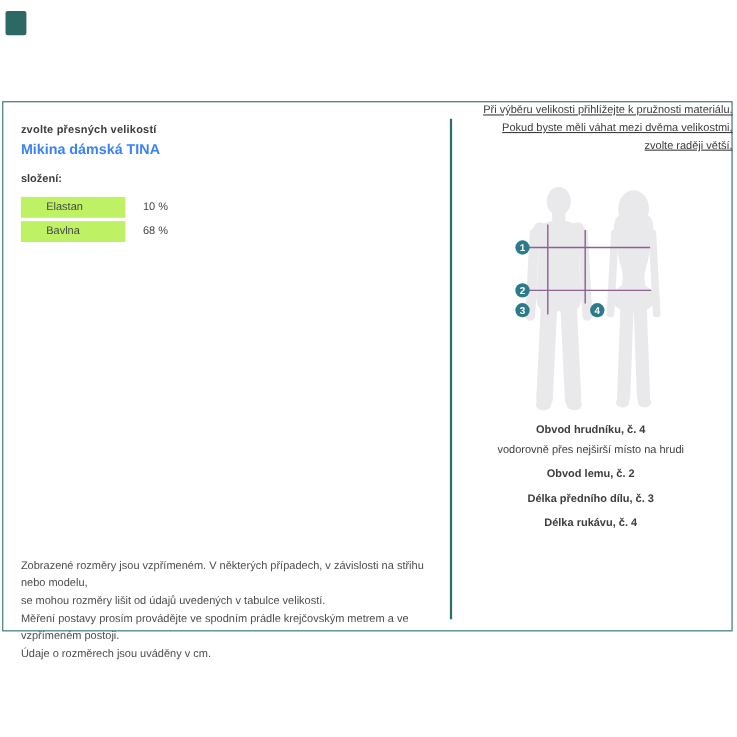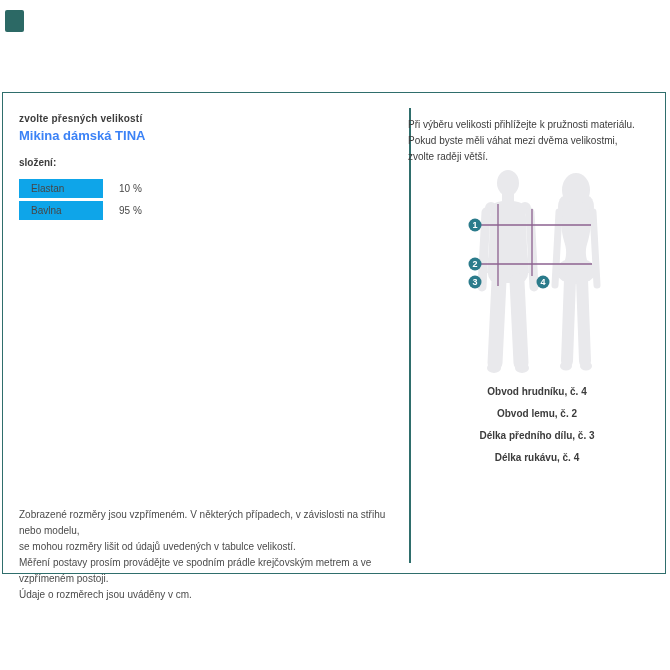--- a/index.html
+++ b/index.html
@@ -28,29 +28,29 @@
   .title{
     position:absolute;left:16px;top:35px;margin:0;font-size:13px;
     font-weight:bold;color:#3b82f6;
   }
   .comp-heading{
     position:absolute;left:16px;top:64px;font-size:10px;font-weight:bold;color:#3c3c3c;
   }
   .comp-table{position:absolute;left:16px;top:86px;width:220px;}
   .comp-row{display:flex;align-items:center;margin-bottom:3px;}
   .comp-label{
-    width:72px;height:19px;line-height:19px;background:#0ea5e9;
-    padding-left:12px;font-size:10px;color:#464646;
+    width:72px;height:19px;line-height:19px;background:#bef264;
+    padding-left:23px;font-size:10px;color:#464646;
   }
   .comp-value{margin-left:16px;font-size:10px;color:#464646;line-height:19px;}
   .notes{position:absolute;left:16px;top:414px;width:385px;}
   .note-line{font-size:10px;line-height:16px;color:#4b4b4b;}
   
   .right-col{position:absolute;left:405px;top:0;width:258px;height:100%;}
-  .intro{position:absolute;left:0;top:24px;width:100%;text-align:left;}
+  .intro{position:absolute;left:0;top:0;width:100%;text-align:right;text-decoration:underline;}
   .intro-line{font-size:10px;line-height:16px;color:#3c3c3c;}
   .diagram{position:absolute;left:41px;top:74px;}
   .measure-labels{position:absolute;left:0;top:292px;width:100%;text-align:center;}
   .m-line{font-size:10px;line-height:13px;color:#3c3c3c;}
   .m-bold{font-weight:bold;}
   .mt-sm{margin-top:5px;}
   .mt-lg{margin-top:9px;}
   .marker-num{
     font-family:"Liberation Sans", sans-serif;font-size:9px;font-weight:bold;fill:#ffffff;
   }
@@ -71,21 +71,21 @@
       <h1 class="title">Mikina dámská TINA</h1>
       <div class="comp-heading">složení:</div>
 
       <div class="comp-table">
         <div class="comp-row">
           <div class="comp-label">Elastan</div>
           <div class="comp-value">10 %</div>
         </div>
         <div class="comp-row">
           <div class="comp-label">Bavlna</div>
-          <div class="comp-value">95 %</div>
+          <div class="comp-value">68 %</div>
         </div>
       </div>
 
       <div class="notes">
         <div class="note-line">Zobrazené rozměry jsou vzpřímeném. V některých případech, v závislosti na střihu nebo modelu,</div>
         <div class="note-line">se mohou rozměry lišit od údajů uvedených v tabulce velikostí.</div>
         <div class="note-line">Měření postavy prosím provádějte ve spodním prádle krejčovským metrem a ve vzpřímeném postoji.</div>
         <div class="note-line">Údaje o rozměrech jsou uváděny v cm.</div>
       </div>
     </div>
@@ -153,20 +153,21 @@
           <text class="marker-num" x="26" y="118.2" text-anchor="middle">3</text>
         </g>
         <g>
           <circle cx="94" cy="115" r="6.5" fill="#2b7b8b"></circle>
           <text class="marker-num" x="94" y="118.2" text-anchor="middle">4</text>
         </g>
       </svg>
 
       <div class="measure-labels">
         <div class="m-line m-bold">Obvod hrudníku, č. 4</div>
+        <div class="m-line mt-sm">vodorovně přes nejširší místo na hrudi</div>
         <div class="m-line m-bold mt-lg">Obvod lemu, č. 2</div>
         <div class="m-line m-bold mt-lg">Délka předního dílu, č. 3</div>
         <div class="m-line m-bold mt-lg">Délka rukávu, č. 4</div>
       </div>
 
     </div>
   </div>
 </div>
 
 </body></html>

